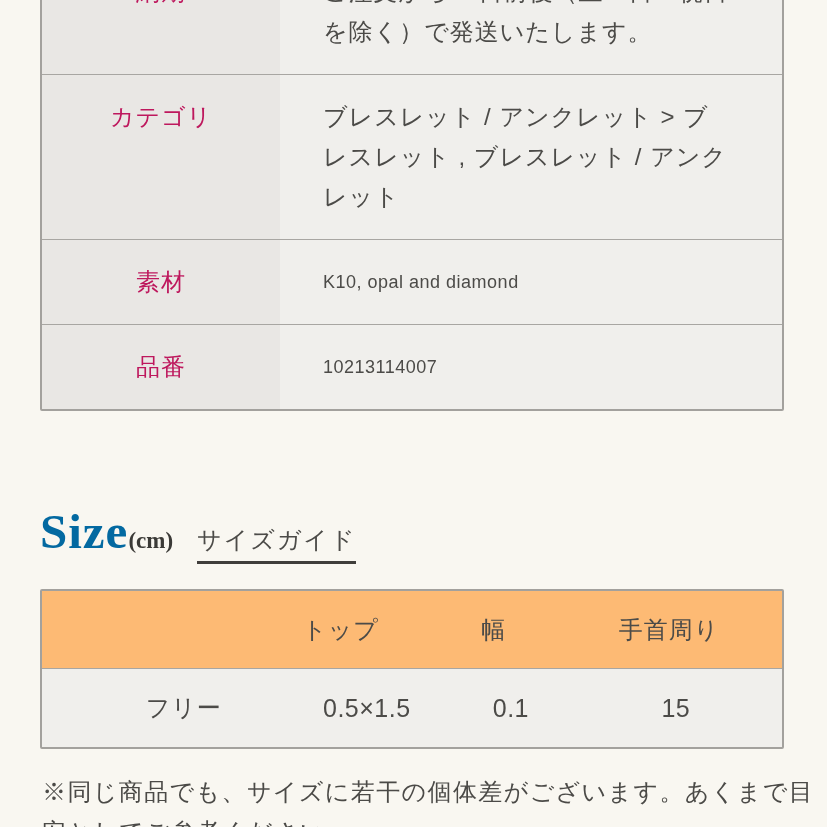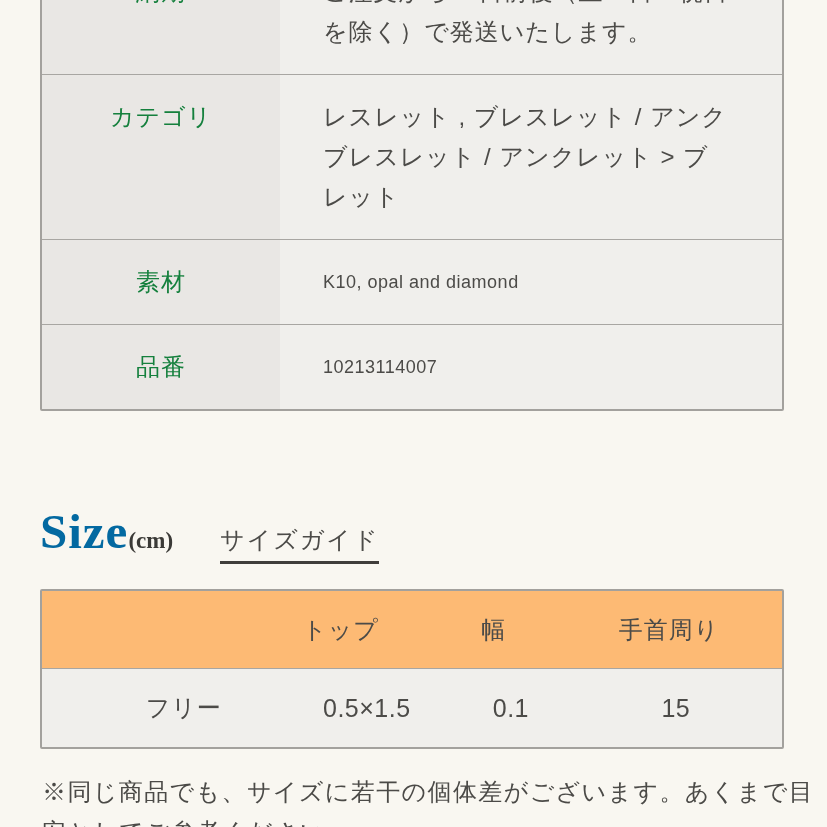--- a/index.html
+++ b/index.html
@@ -25,21 +25,21 @@
   .spec-row + .spec-row { border-top:1.5px solid #a8a6a2; }
   .spec-label {
     width:238px;
     flex:0 0 238px;
     background:#e9e7e4;
     padding:22px 10px;
     text-align:center;
     font-size:24px;
     line-height:40px;
     letter-spacing:1px;
-    color:#15803d;
+    color:#be185d;
     font-family:Liberation Serif, serif;
   }
   .spec-value {
     flex:1;
     background:#f0efec;
     padding:22px 40px 22px 43px;
     font-size:24px;
     line-height:40px;
     letter-spacing:1px;
   }
@@ -59,21 +59,21 @@
     color:#0369a1;
     letter-spacing:1px;
   }
   .size-unit {
     font-family:"Liberation Serif", serif;
     font-weight:700;
     font-size:23px;
     color:#3b3a37;
   }
   .size-guide {
-    margin-left:47px;
+    margin-left:24px;
     font-size:24px;
     letter-spacing:2px;
     color:#4c4b48;
     text-decoration:none;
     border-bottom:3px solid #403e3b;
     padding-bottom:5px;
     cursor:pointer;
   }
 
   
@@ -115,22 +115,22 @@
     <div class="spec-label">納期</div>
     <div class="spec-value">
       <div>ご注文から30日前後（土・日・祝日</div>
       <div>を除く）で発送いたします。</div>
     </div>
   </div>
 
   <div class="spec-row">
     <div class="spec-label">カテゴリ</div>
     <div class="spec-value">
+      <div>ブレスレット / アンクレット &gt; ブ</div>
       <div>レスレット , ブレスレット / アンク</div>
-      <div>ブレスレット / アンクレット &gt; ブ</div>
       <div>レット</div>
     </div>
   </div>
 
   <div class="spec-row">
     <div class="spec-label">素材</div>
     <div class="spec-value">
       <div class="latin">K10, opal and diamond</div>
     </div>
   </div>

